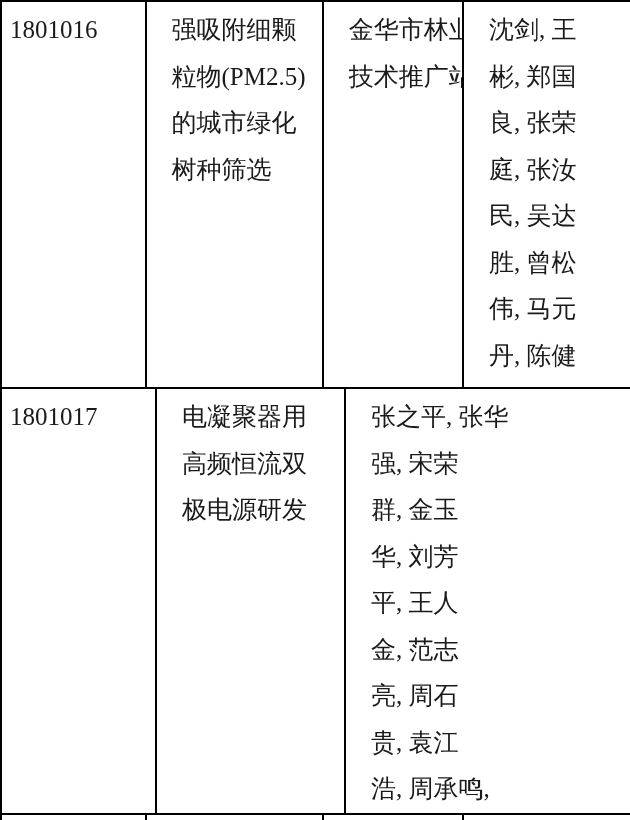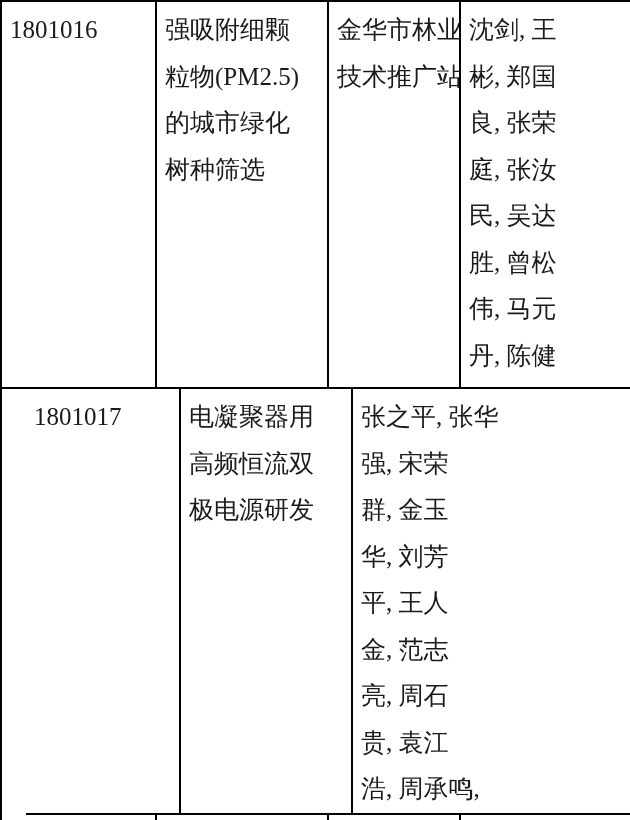--- a/index.html
+++ b/index.html
@@ -20,23 +20,24 @@
     border-top: 2px solid #000000;
     border-left: 2px solid #000000;
     font-family: "Liberation Serif", "DejaVu Serif", serif;
     color: #1a1a1a;
     background: #ffffff;
   }
   .row {
     display: flex;
     box-sizing: border-box;
     border-bottom: 2px solid #000000;
+    gap: 17px;
   }
   .row-1 { height: 387px; }
-  .row-2 { height: 426px; margin-left: 24px; }
+  .row-2 { height: 426px; }
   .row-stub { height: 5px; border-bottom: none; }
   .cell {
     box-sizing: border-box;
     border-right: 2px solid #000000;
     padding: 5px 4px 0 8px;
     font-size: 25px;
     line-height: 46.5px;
     white-space: pre;
     overflow: hidden;
   }

